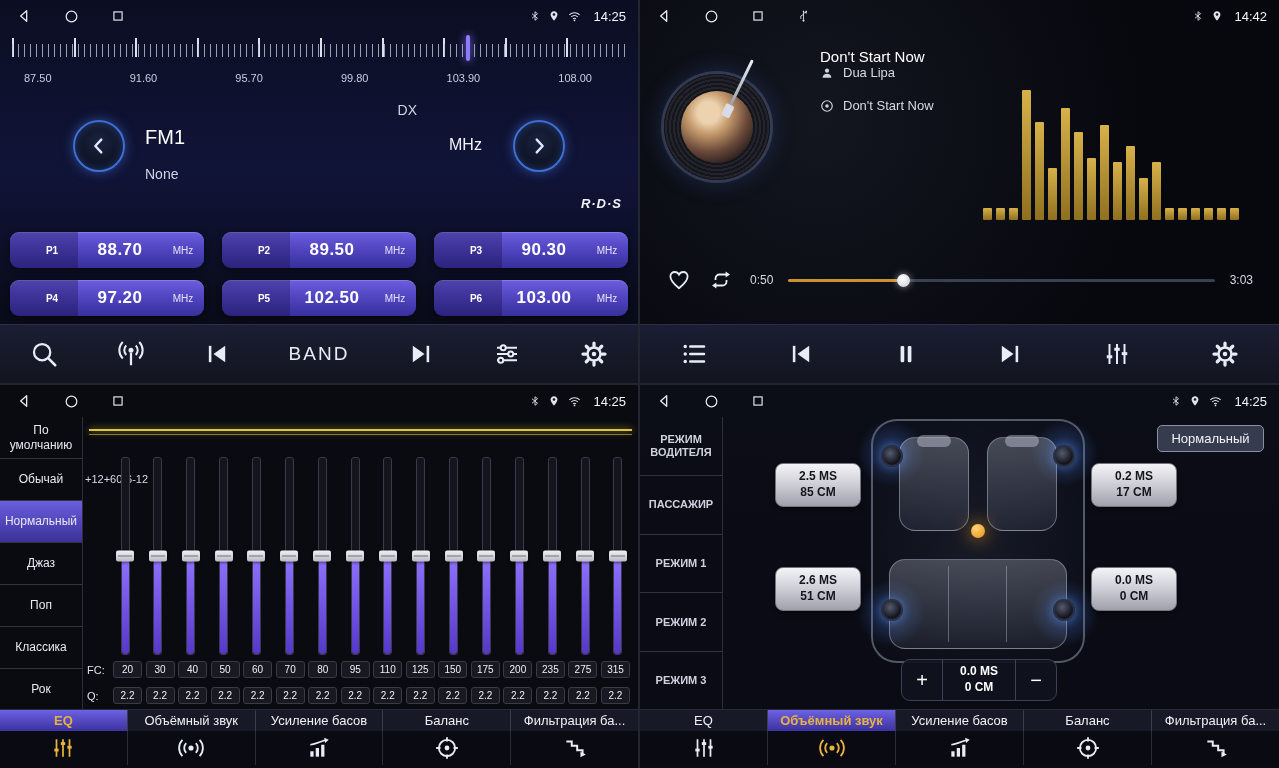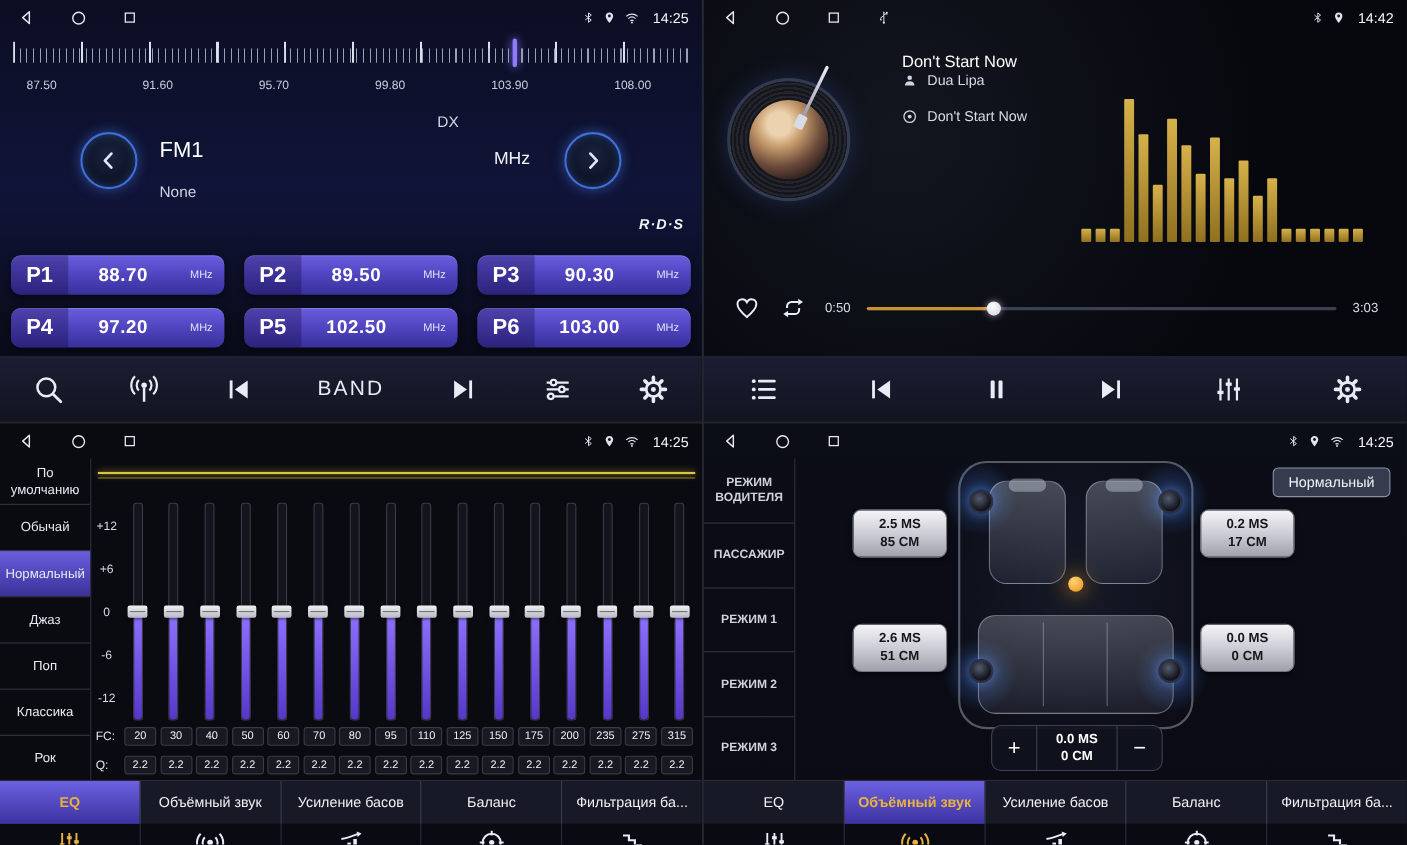--- a/index.html
+++ b/index.html
@@ -34,21 +34,21 @@
   .band-block{margin-top:24px;width:64px;}
   .band-name{font-size:20px;color:#fff;}
   .band-sub{font-size:14px;color:#cfd4e2;margin-top:17px;}
   .freq-block{width:200px;text-align:center;}
   .freq-big{font-size:46px;font-weight:bold;letter-spacing:1px;line-height:1.3;}
   .freq-sub{text-align:right;padding-right:12px;font-size:14px;color:#d0d5e3;}
   .unit-big{font-size:16px;color:#f0f2f8;margin-top:34px;width:44px;}
   .rds{position:absolute;right:16px;top:196px;font-style:italic;font-weight:bold;font-size:13px;letter-spacing:1px;color:#f0f2f8;}
   .presets{margin:34px 10px 0;display:grid;grid-template-columns:repeat(3,1fr);gap:12px 18px;}
   .preset{height:36px;border-radius:9px;background:linear-gradient(180deg,#6a5ede 0%,#5246c2 45%,#37309b 100%);display:flex;align-items:center;color:#fff;border:none;box-shadow:0 2px 6px rgba(0,0,0,.45),inset 0 1px 0 rgba(255,255,255,.18);padding:0;cursor:pointer;}
-  .pid{width:52px;font-size:20px;font-weight:bold;background:rgba(15,8,55,.3);height:100%;display:flex;align-items:center;justify-content:center;border-radius:9px 0 0 9px;}
+  .pid{width:52px;font-size:10px;font-weight:bold;background:rgba(15,8,55,.3);height:100%;display:flex;align-items:center;justify-content:center;border-radius:9px 0 0 9px;padding-left:16px;}
   .pfreq{flex:1;text-align:center;font-size:17px;font-weight:bold;letter-spacing:.5px;}
   .punit{width:42px;font-size:10px;opacity:.85;}
 
   
   .album{position:absolute;left:24px;top:74px;width:106px;height:106px;border-radius:50%;background:repeating-radial-gradient(circle at 50% 50%,#15161c 0 2px,#23242c 2px 4px);box-shadow:0 0 0 3px rgba(140,150,180,.25),0 0 24px rgba(60,90,180,.4);cursor:pointer;}
   .album::before{content:'';position:absolute;inset:17px;border-radius:50%;background:radial-gradient(circle at 38% 30%,#ecd2ae 0 16%,#c59a6c 32%,#6b4a3a 58%,#231a1a 82%);}
   .tonearm{position:absolute;top:-14px;right:16px;width:3px;height:58px;background:linear-gradient(180deg,#eceff5,#8d90a0);transform:rotate(26deg);transform-origin:top center;border-radius:2px;}
   .tonearm::after{content:'';position:absolute;bottom:-5px;left:-3px;width:9px;height:13px;background:#d8dbe5;border-radius:2px;}
   .np-meta{position:absolute;left:180px;top:48px;}
   .np-title{font-size:15px;color:#fff;}
@@ -67,34 +67,34 @@
 
   
   .panel-body{position:absolute;top:32px;bottom:58px;left:0;right:0;display:flex;}
   .side{width:82px;border-right:1px solid #2e2e3a;display:flex;flex-direction:column;}
   .side-item{flex:1;display:flex;align-items:center;justify-content:center;text-align:center;font-size:12px;color:#e8e8f0;border-bottom:1px solid #34343f;padding:2px 3px;line-height:1.2;overflow-wrap:anywhere;cursor:pointer;}
   .side-item:last-child{border-bottom:none;}
   .side-item.selected{background:linear-gradient(180deg,#6a5ede,#3a3198);}
   .sf-side .side-item{font-size:11px;font-weight:bold;color:#cfd2de;overflow-wrap:normal;}
   .sf-side .side-item.selected{background:none;color:#ffffff;}
   .tabbar{position:absolute;left:0;right:0;bottom:0;height:58px;border-top:1px solid #2a2a38;}
-  .tab-labels{display:flex;height:39px;background:#171927;}
+  .tab-labels{display:flex;height:21px;background:#171927;}
   .tab-label{flex:1;display:flex;align-items:center;justify-content:center;font-size:13px;color:#f0f0f5;border-right:1px solid #3c3c4c;white-space:nowrap;overflow:hidden;cursor:pointer;}
   .tab-label:last-child{border-right:none;}
   .tab-label.selected{background:linear-gradient(180deg,#6c61e2,#3c32a0);color:#e9b23e;font-weight:bold;}
   .tab-icons{display:flex;height:34px;background:#0a0b12;}
   .tab-icon{flex:1;display:flex;align-items:center;justify-content:center;color:#e8ecf5;border-right:1px solid #2c2c3a;cursor:pointer;}
   .tab-icon:last-child{border-right:none;}
   .tab-icon.active{color:#e9b23e;}
 
   
   .eq-main{flex:1;position:relative;}
   .eq-curve{position:absolute;top:12px;left:6px;right:6px;height:2px;background:#d9c53e;box-shadow:0 0 7px rgba(217,197,62,.85);}
   .eq-curve2{position:absolute;top:17px;left:6px;right:6px;height:1px;background:#8a7d26;}
-  .eq-scale{position:absolute;left:2px;top:56px;height:168px;width:24px;display:flex;flex-direction:column;justify-content:space-between;font-size:11px;color:#d9dce8;text-align:center;}
+  .eq-scale{position:absolute;left:2px;top:56px;height:168px;width:24px;display:flex;justify-content:space-between;font-size:11px;color:#d9dce8;text-align:left;}
   .eq-sliders{position:absolute;left:30px;right:8px;top:40px;height:196px;display:flex;justify-content:space-between;}
   .eq-slider{width:24px;display:flex;justify-content:center;position:relative;cursor:pointer;}
   .track{width:7px;height:100%;background:#14141c;border:1px solid #3a3a4a;border-radius:3px;position:relative;}
   .fill{position:absolute;left:0;right:0;top:50%;bottom:0;background:linear-gradient(180deg,#8f72ff,#5538c8);border-radius:0 0 3px 3px;}
   .handle{position:absolute;left:50%;top:50%;transform:translate(-50%,-50%);width:18px;height:11px;background:linear-gradient(180deg,#f2f2f4,#b9bac2);border-radius:2px;box-shadow:0 1px 3px rgba(0,0,0,.6);}
   .handle::after{content:'';position:absolute;left:2px;right:2px;top:5px;height:1px;background:#707078;}
   .fcq-row{position:absolute;left:4px;right:8px;display:flex;align-items:center;}
   .fcq-row.fc{top:244px;}
   .fcq-row.q{top:270px;}
   .fcq-label{width:26px;font-size:11px;color:#e0e2ec;}

